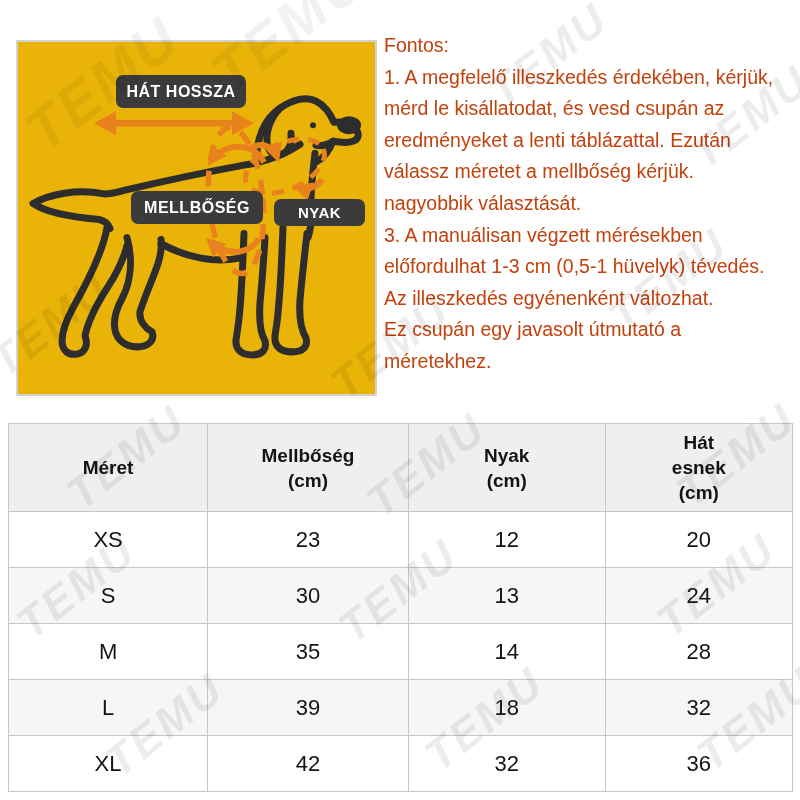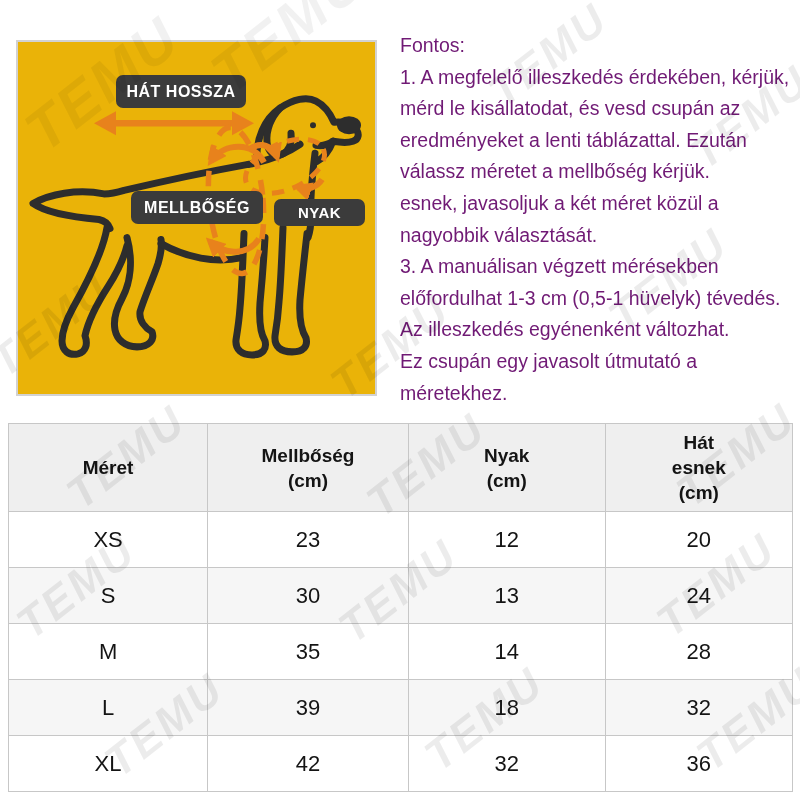--- a/index.html
+++ b/index.html
@@ -23,22 +23,22 @@
     display:flex; align-items:center; justify-content:center;
     font-weight:bold; border-radius:7px; letter-spacing:0.5px;
     z-index:3;
   }
   .pill-back  { left:98px;  top:33px;  width:130px; height:33px; font-size:16px; }
   .pill-chest { left:113px; top:149px; width:132px; height:33px; font-size:16px; }
   .pill-neck  { left:256px; top:157px; width:91px;  height:27px; font-size:15px; }
 
   
   .notes {
-    position:absolute; left:400px; top:30px; width:398px;
-    font-size:19.5px; line-height:31.6px; color:#701a75;
+    position:absolute; left:384px; top:30px; width:398px;
+    font-size:19.5px; line-height:31.6px; color:#c2410c;
   }
   .note-line { white-space:nowrap; }
 
   
   .size-table {
     position:absolute; left:8px; top:423px; width:785px;
     border-collapse:collapse; table-layout:fixed; text-align:center;
     color:#141414;
   }
   .size-table th, .size-table td { border:1px solid #c7c7c7; padding:0; }
@@ -110,21 +110,20 @@
   <div class="pill pill-chest">MELLBŐSÉG</div>
   <div class="pill pill-neck">NYAK</div>
 </div>
 
 <div class="notes">
   <div class="note-line">Fontos:</div>
   <div class="note-line">1. A megfelelő illeszkedés érdekében, kérjük,</div>
   <div class="note-line">mérd le kisállatodat, és vesd csupán az</div>
   <div class="note-line">eredményeket a lenti táblázattal. Ezután</div>
   <div class="note-line">válassz méretet a mellbőség kérjük.</div>
-  <div class="note-line">esnek, javasoljuk a két méret közül a</div>
   <div class="note-line">nagyobbik választását.</div>
   <div class="note-line">3. A manuálisan végzett mérésekben</div>
   <div class="note-line">előfordulhat 1-3 cm (0,5-1 hüvelyk) tévedés.</div>
   <div class="note-line">Az illeszkedés egyénenként változhat.</div>
   <div class="note-line">Ez csupán egy javasolt útmutató a</div>
   <div class="note-line">méretekhez.</div>
 </div>
 
 <table class="size-table">
   <colgroup>

